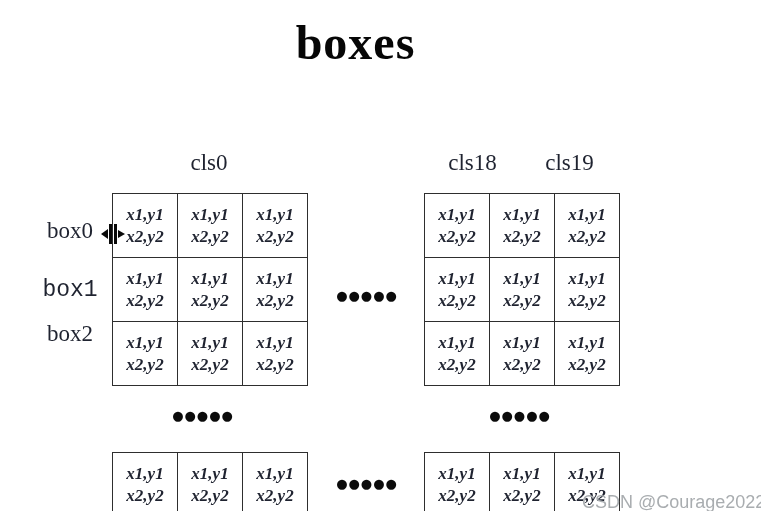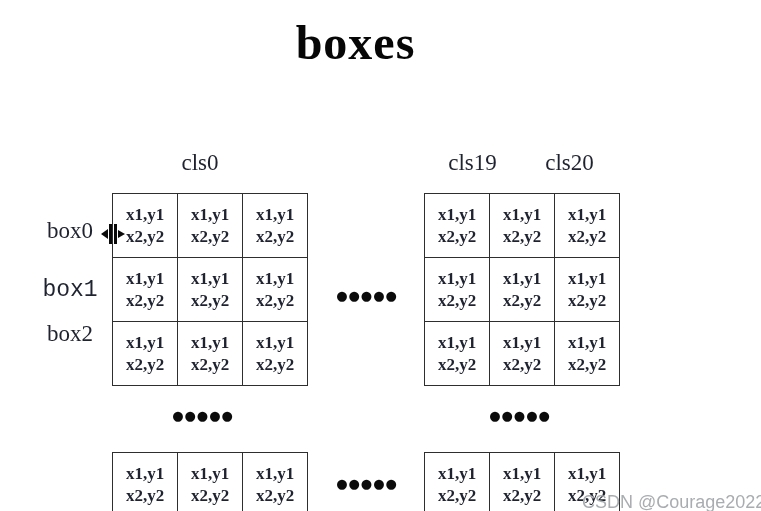--- a/index.html
+++ b/index.html
@@ -18,32 +18,33 @@
     font-size:48px;font-weight:bold;color:#060606;
     letter-spacing:1px;
     margin:0;
   }
   .col-headers{
     position:absolute;top:141px;width:194px;
     display:flex;
     font-size:23px;color:#1f2330;
   }
   .col-headers span{flex:1;text-align:center;}
-  .col-headers.left{left:103px;}
+  .col-headers.left{left:112px;}
   .col-headers.right{left:424px;}
   table.grid{
     position:absolute;
     border-collapse:collapse;
     table-layout:fixed;
   }
   table.grid td{
     width:64px;height:63px;
     border:1.5px solid #2e2e2e;
     text-align:center;vertical-align:middle;
     padding:0;
+    font-style:italic;
   }
   .cl{
     font-size:17px;font-weight:bold;line-height:22px;
     color:#1f2330;white-space:nowrap;
   }
   .grid.top-left{left:112px;top:184px;}
   .grid.top-right{left:424px;top:184px;}
   .grid.bottom-left{left:112px;top:443px;}
   .grid.bottom-right{left:424px;top:443px;}
   .row-label{
@@ -79,22 +80,22 @@
 <body>
 
 <div class="stage">
 
   <h1 class="title">boxes</h1>
 
   <div class="col-headers left">
     <span>cls0</span>
   </div>
   <div class="col-headers right">
+    <span>cls18</span>
     <span>cls19</span>
-    <span>cls20</span>
   </div>
 
   <div class="row-label r0">box0</div>
   <div class="row-label r1">box1</div>
   <div class="row-label r2">box2</div>
 
   <table class="grid top-left">
     <tbody>
         <tr>
       <td>

